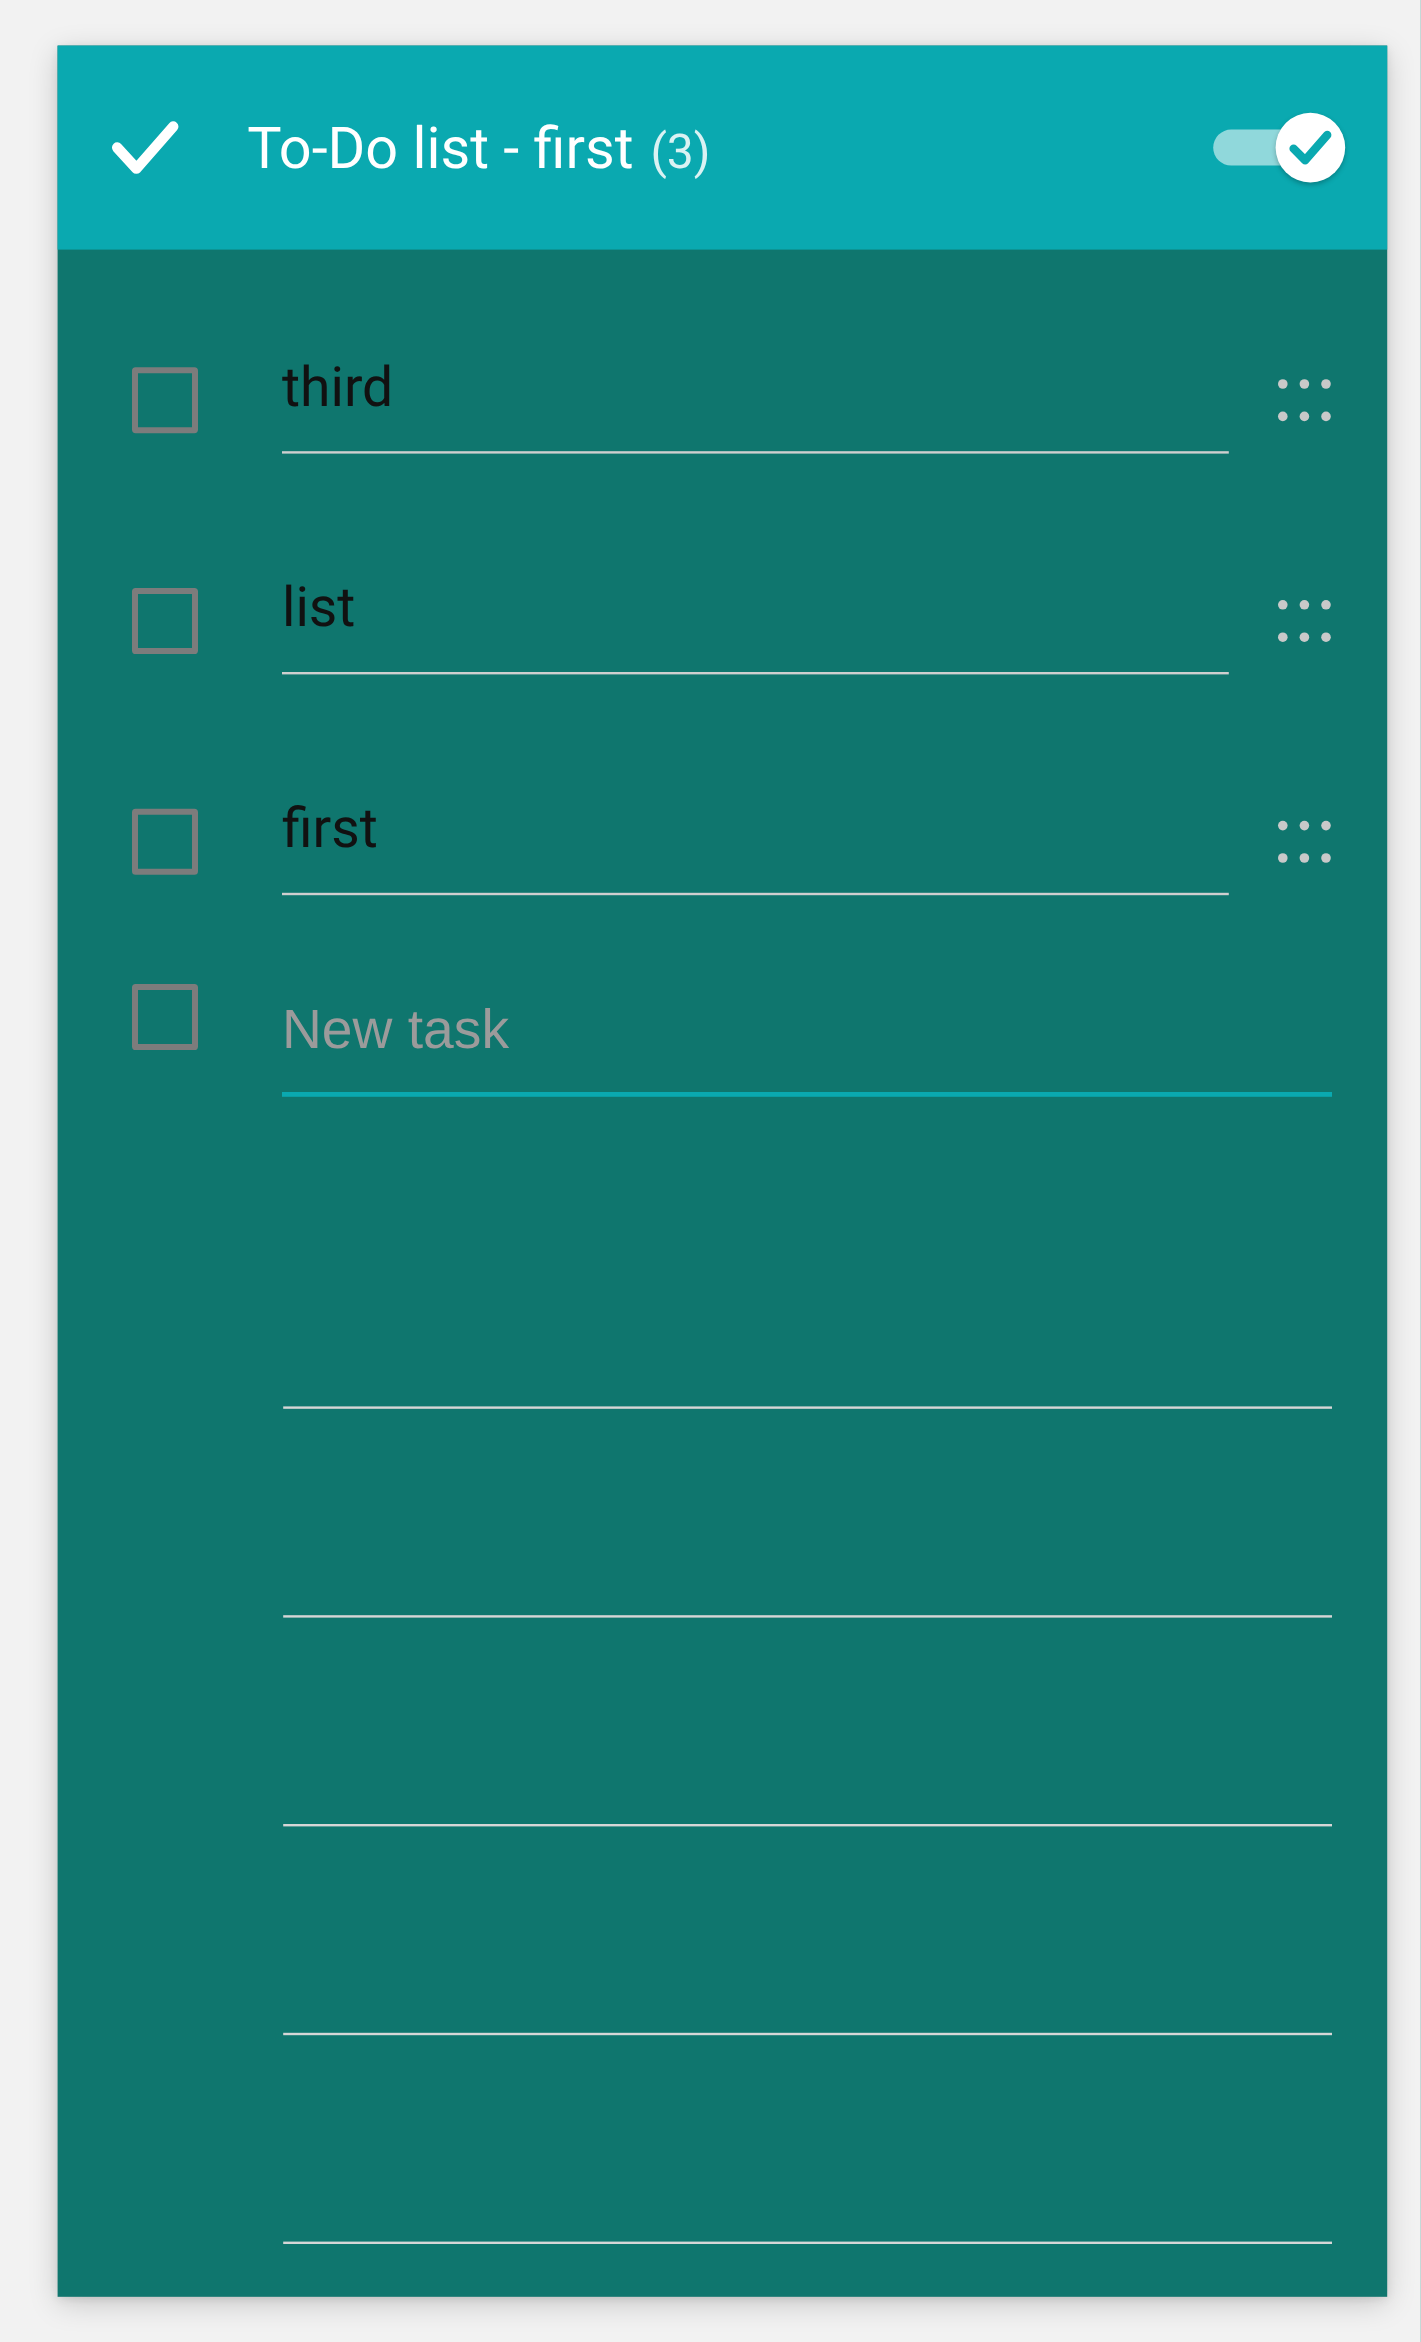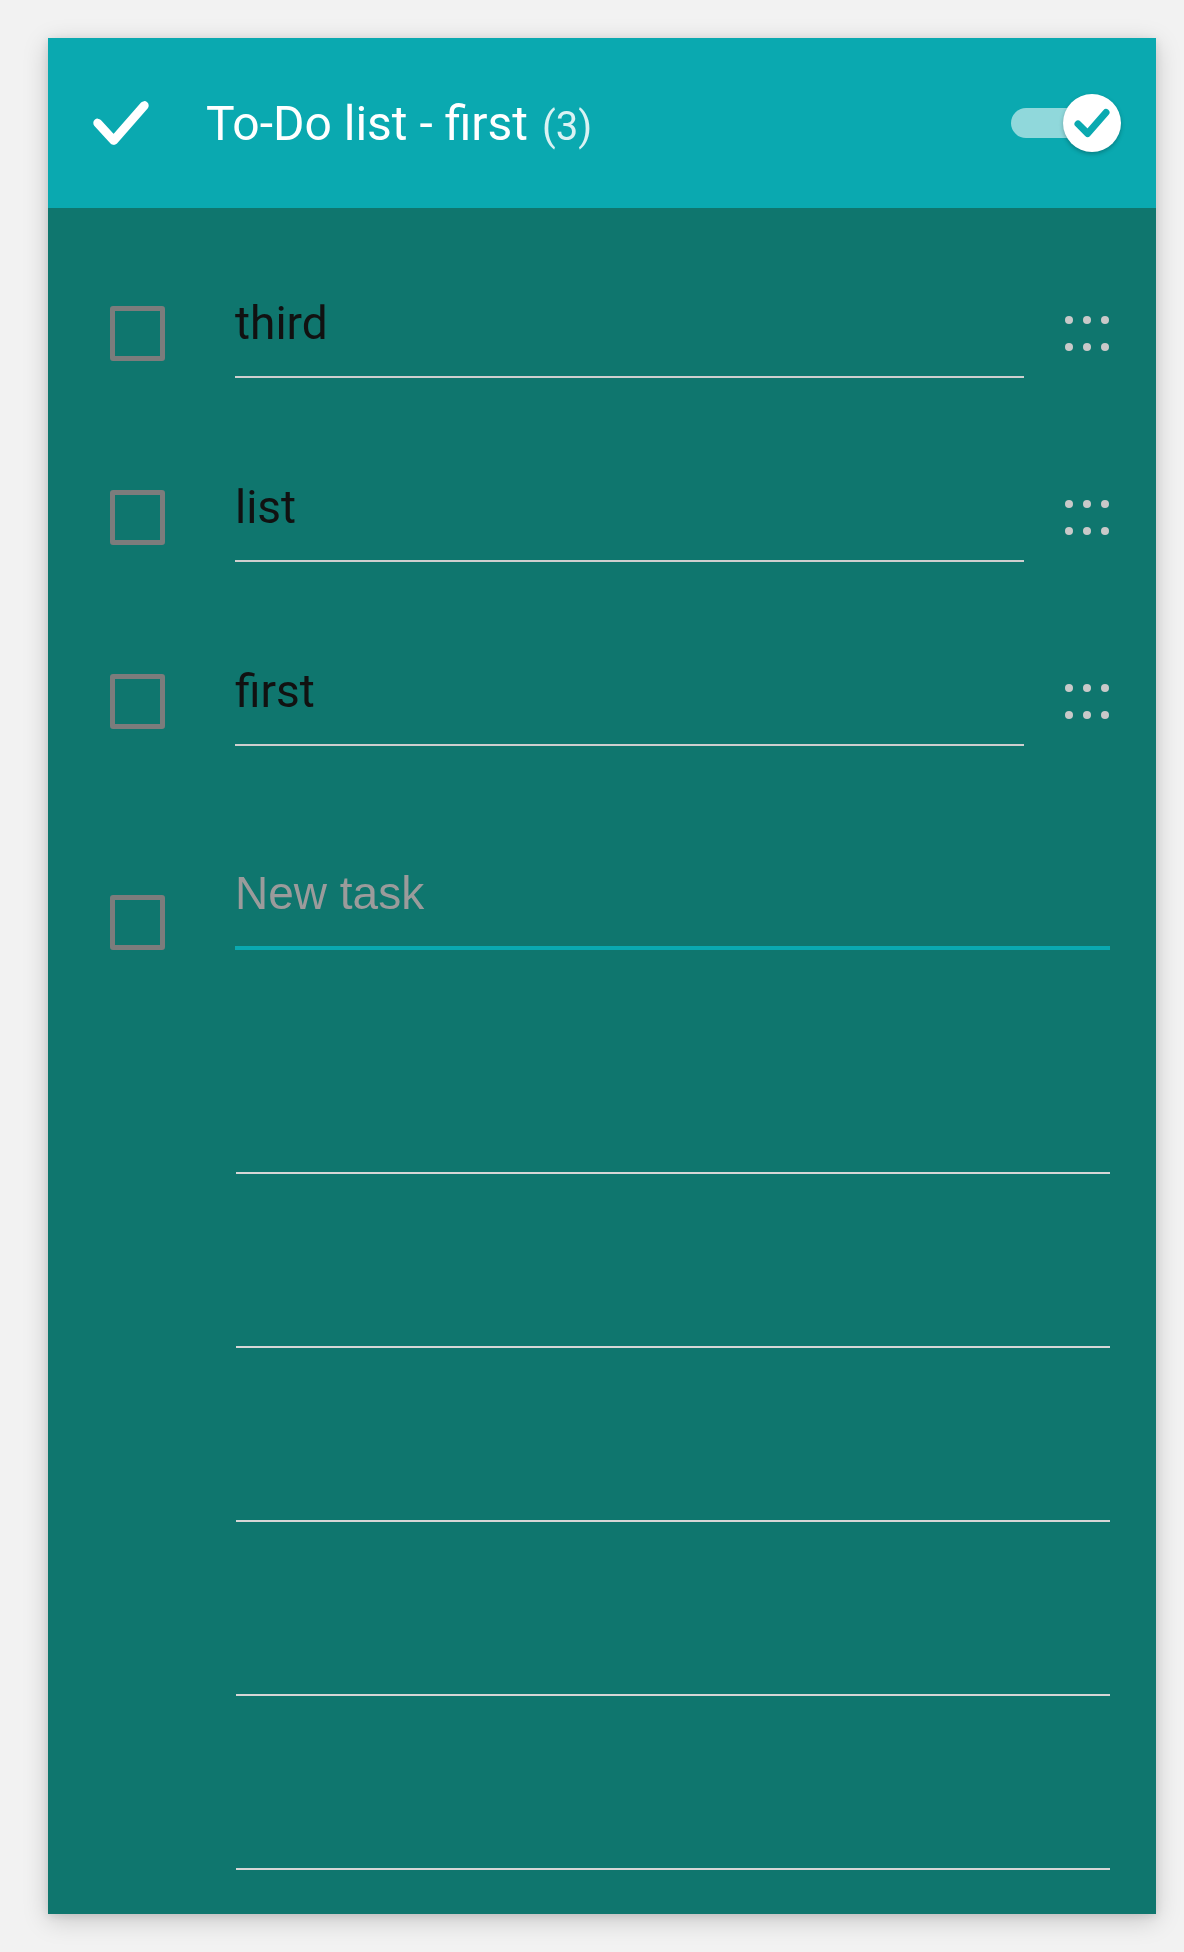--- a/index.html
+++ b/index.html
@@ -126,21 +126,21 @@
       width: 8px;
       height: 8px;
       background: #c9c9c9;
       border-radius: 50%;
       justify-self: center;
       align-self: center;
     }
 
     .new-task-row {
       display: flex;
-      align-items: flex-end;
+      align-items: flex-start;
       height: 130px;
       padding-left: 62px;
       padding-right: 46px;
       margin-bottom: 50px;
     }
     .new-task-field {
       flex: 1;
       font-size: 46px;
       color: #9b9b9b;
       border-bottom: 4px solid #0aa9b0;

